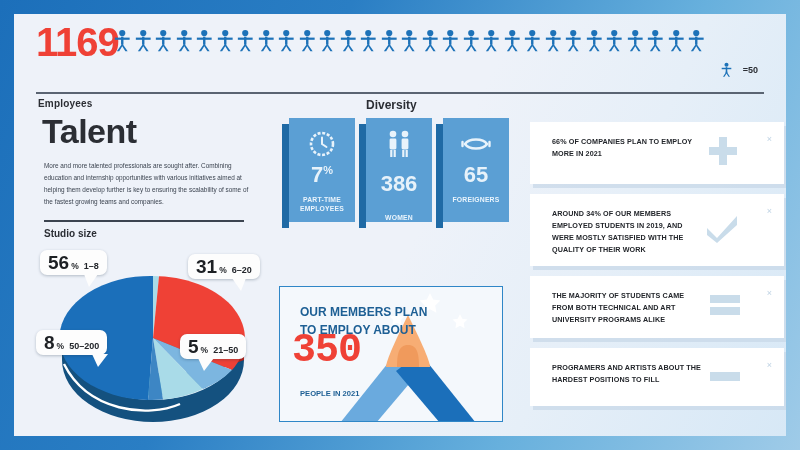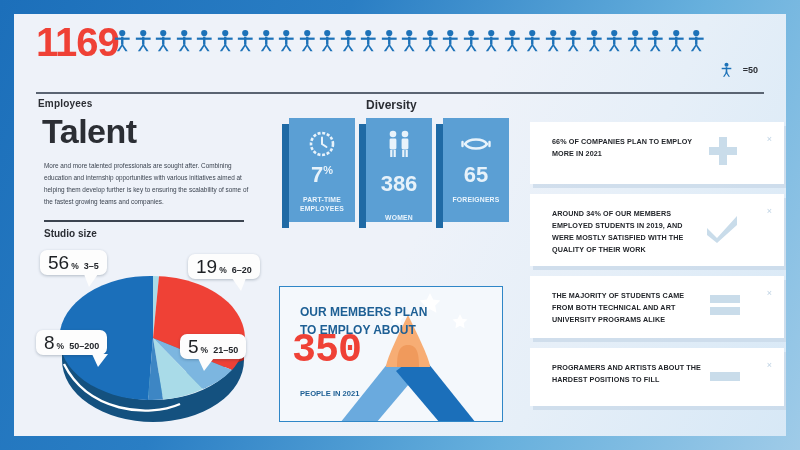--- a/index.html
+++ b/index.html
@@ -83,21 +83,21 @@
   #pie-wrap { position: absolute; left: 14px; top: 228px; width: 250px; height: 190px; }
   .callout {
     position: absolute;
     background: #fdfdfd;
     border-radius: 7px;
     box-shadow: 0 1px 3px rgba(25,45,70,.28);
     padding: 3px 8px 3px 8px;
     display: flex; align-items: baseline; gap: 2px;
     white-space: nowrap;
   }
-  .callout .pct { font-size: 19px; font-weight: 400; color: #1d2024; line-height: 1; }
+  .callout .pct { font-size: 19px; font-weight: 700; color: #1d2024; line-height: 1; }
   .callout .sym { font-size: 8.5px; font-weight: 700; color: #1d2024; }
   .callout .rng { font-size: 9px; font-weight: 600; color: #23262b; margin-left: 3px; }
   .tail { position: absolute; width: 0; height: 0; }
 
   
   #diversity-title {
     position: absolute; left: 352px; top: 84px;
     font-size: 12px; font-weight: 700; color: #2b2e34;
   }
   .dcard {
@@ -386,27 +386,27 @@
 
         <path d="M125 96 L135 157.6 A91 62 0 0 1 120 158 Z" fill="#3d86c4"></path>
 
         <path d="M36 122 C 60 170, 120 176, 152 162" fill="none" stroke="#ffffff" stroke-width="2.4"></path>
       </svg>
 
       
       <div class="callout" style="left:12px; top:8px;">
         <span class="pct">56</span>
         <span class="sym">%</span>
-        <span class="rng">3–5</span>
+        <span class="rng">1–8</span>
         <span class="tail" style="left:44px; top:24px; border-left:5px solid transparent; border-right:9px solid transparent; border-top:13px solid #fdfdfd;"></span>
       </div>
 
       
       <div class="callout" style="left:160px; top:12px;">
-        <span class="pct">19</span>
+        <span class="pct">31</span>
         <span class="sym">%</span>
         <span class="rng">6–20</span>
         <span class="tail" style="left:44px; top:24px; border-left:9px solid transparent; border-right:5px solid transparent; border-top:13px solid #fdfdfd;"></span>
       </div>
 
       
       <div class="callout" style="left:8px; top:88px;">
         <span class="pct">8</span>
         <span class="sym">%</span>
         <span class="rng">50–200</span>

